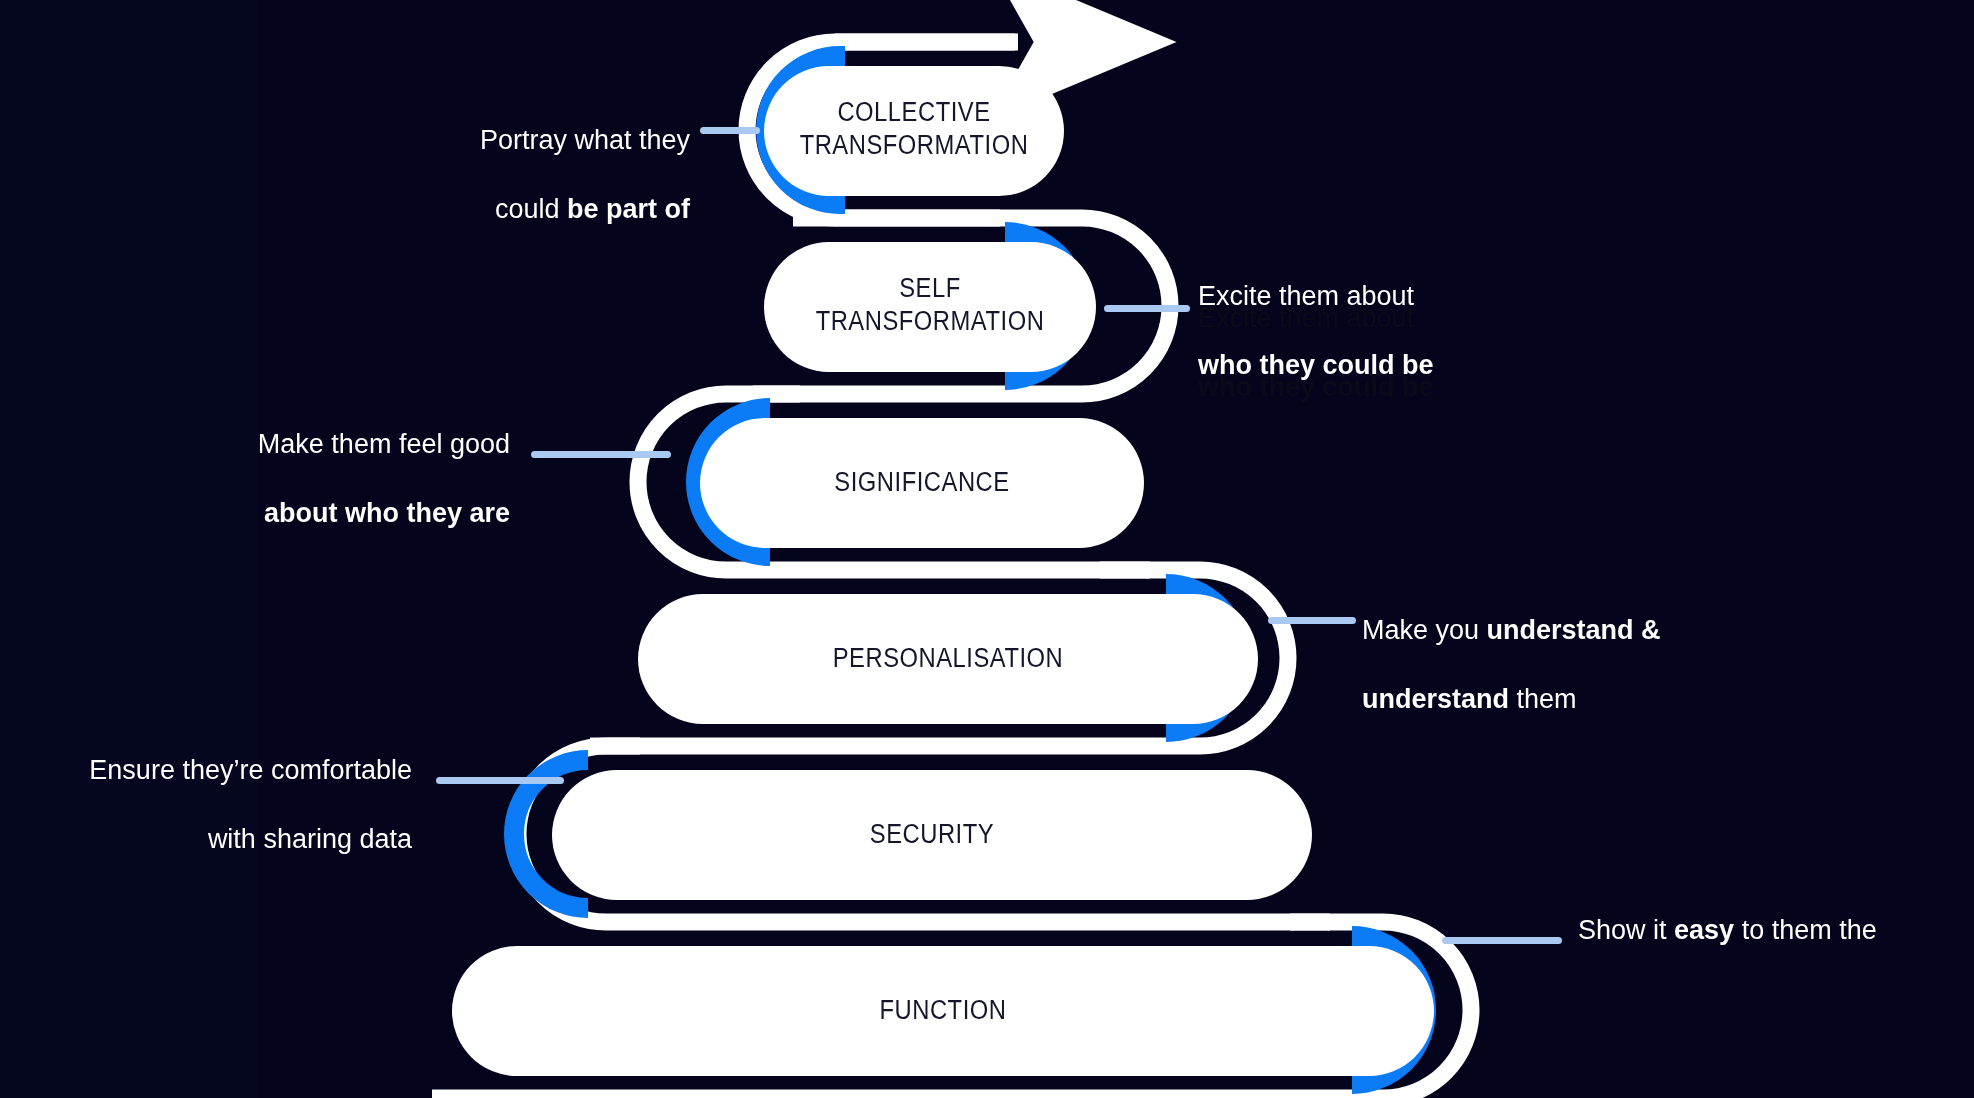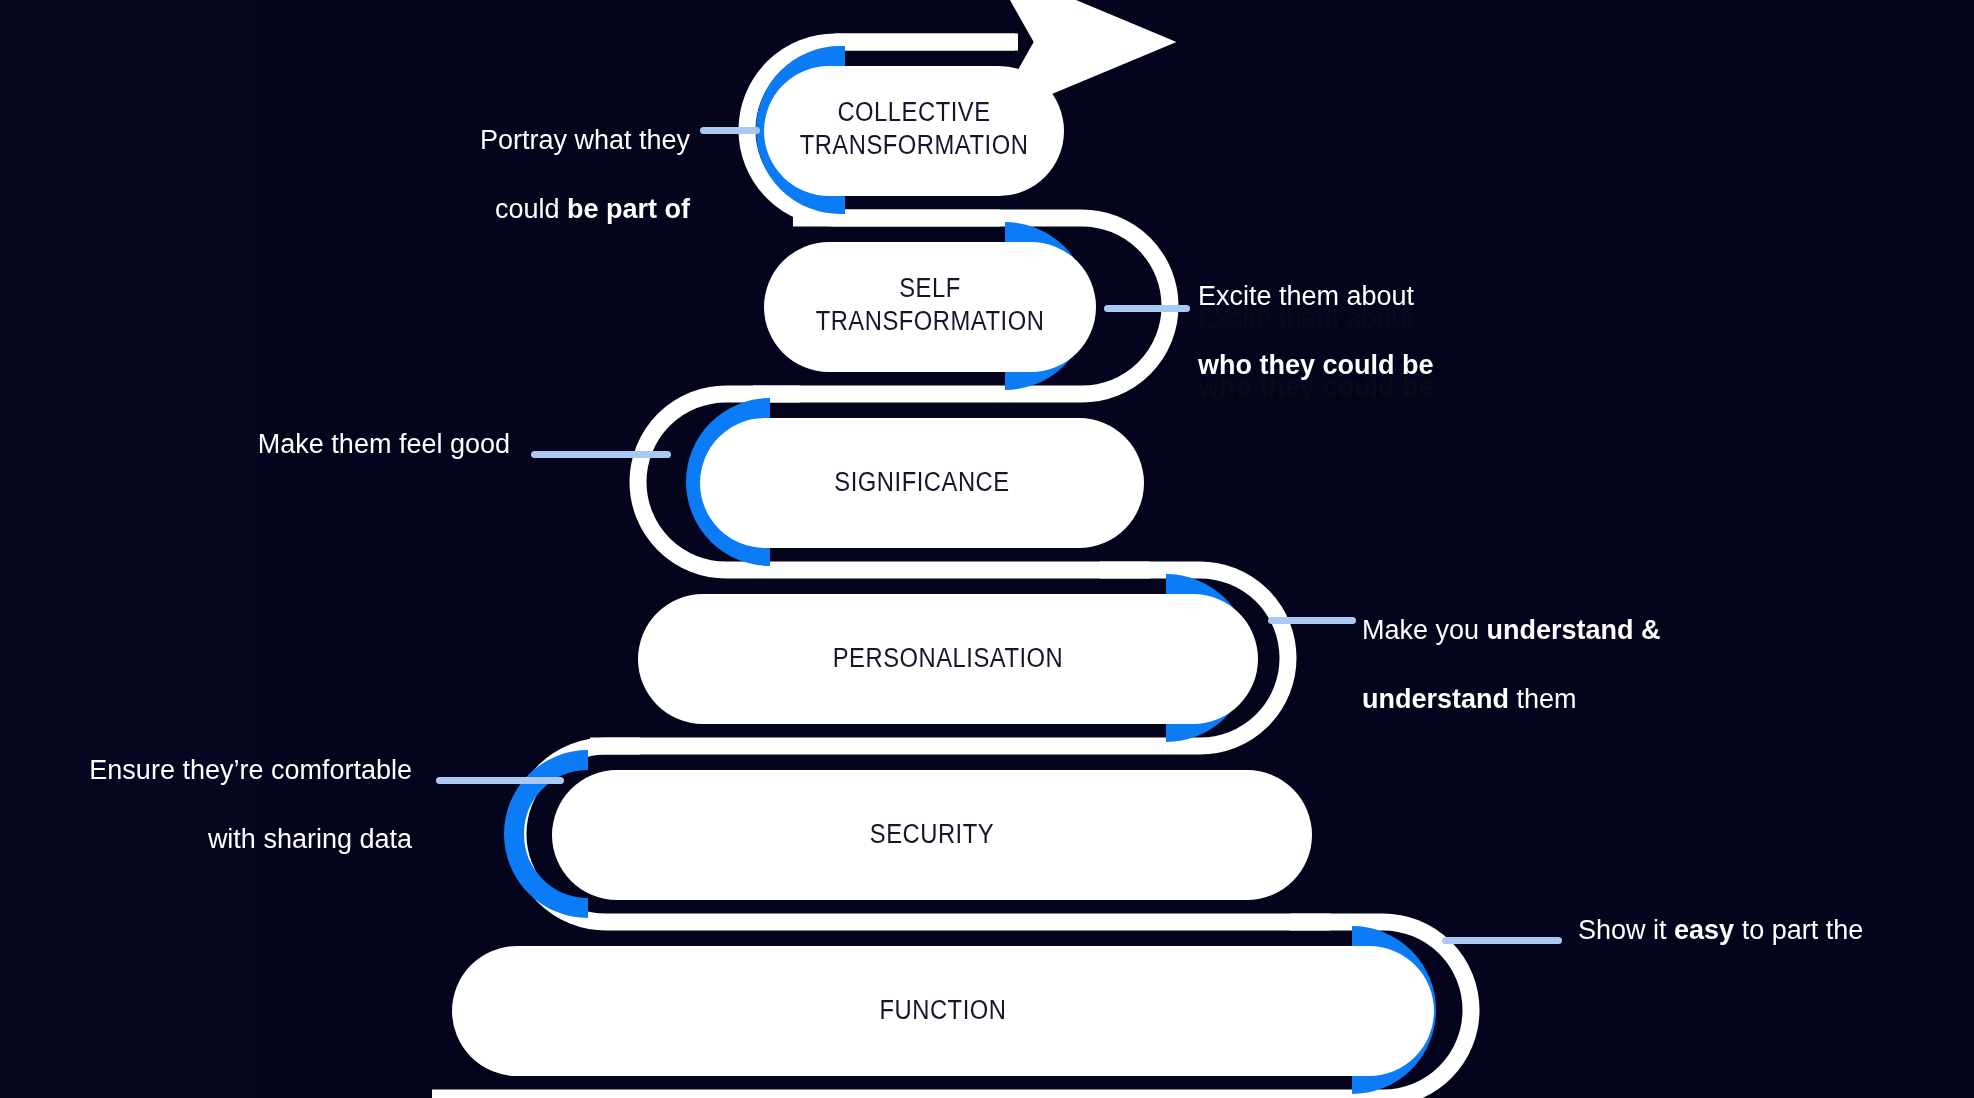--- a/index.html
+++ b/index.html
@@ -153,29 +153,30 @@
     <span>Excite them about</span><br>
     <b>who they could be</b>
   </div>
   <div class="note right over" style="left:1198px;top:244px;width:460px;">
     <span>Excite them about</span><br>
     <b>who they could be</b>
   </div>
 
   <div class="note left" style="left:120px;top:392px;width:390px;">
     <span>Make them feel good</span><br>
+    <b>about who they are</b>
   </div>
 
   <div class="note right" style="left:1362px;top:578px;width:450px;">
     <span>Make you </span><b>understand &amp;</b><br>
     <b>understand</b><span> them</span>
   </div>
 
   <div class="note left" style="left:12px;top:718px;width:400px;">
     <span>Ensure they’re comfortable</span><br>
     <span>with sharing data</span>
   </div>
 
   <div class="note right" style="left:1578px;top:878px;width:400px;">
-    <span>Show it </span><b>easy</b><span> to part the</span><br>
+    <span>Show it </span><b>easy</b><span> to them the</span><br>
   </div>
 
 </div>
 
 </body></html>

